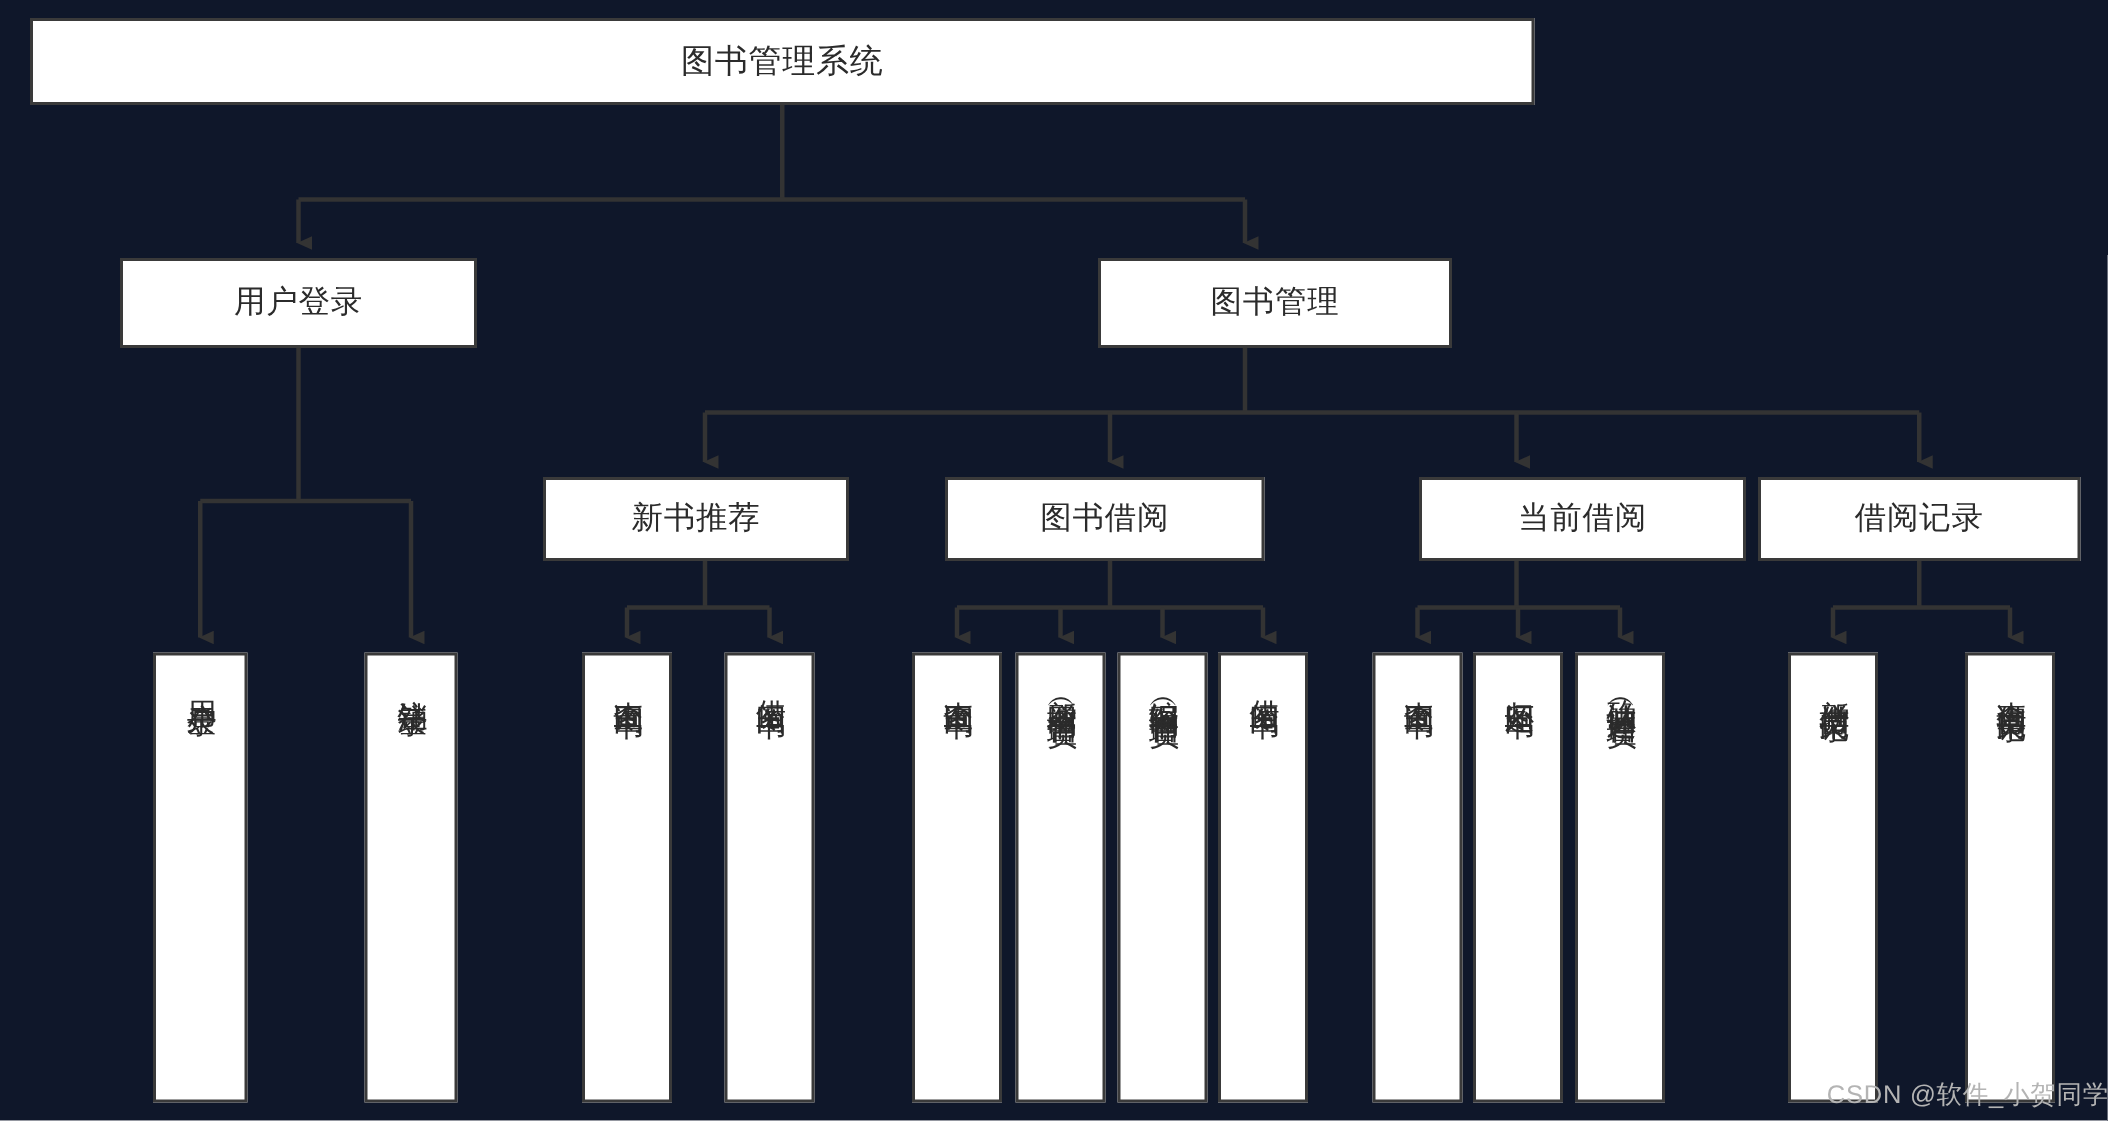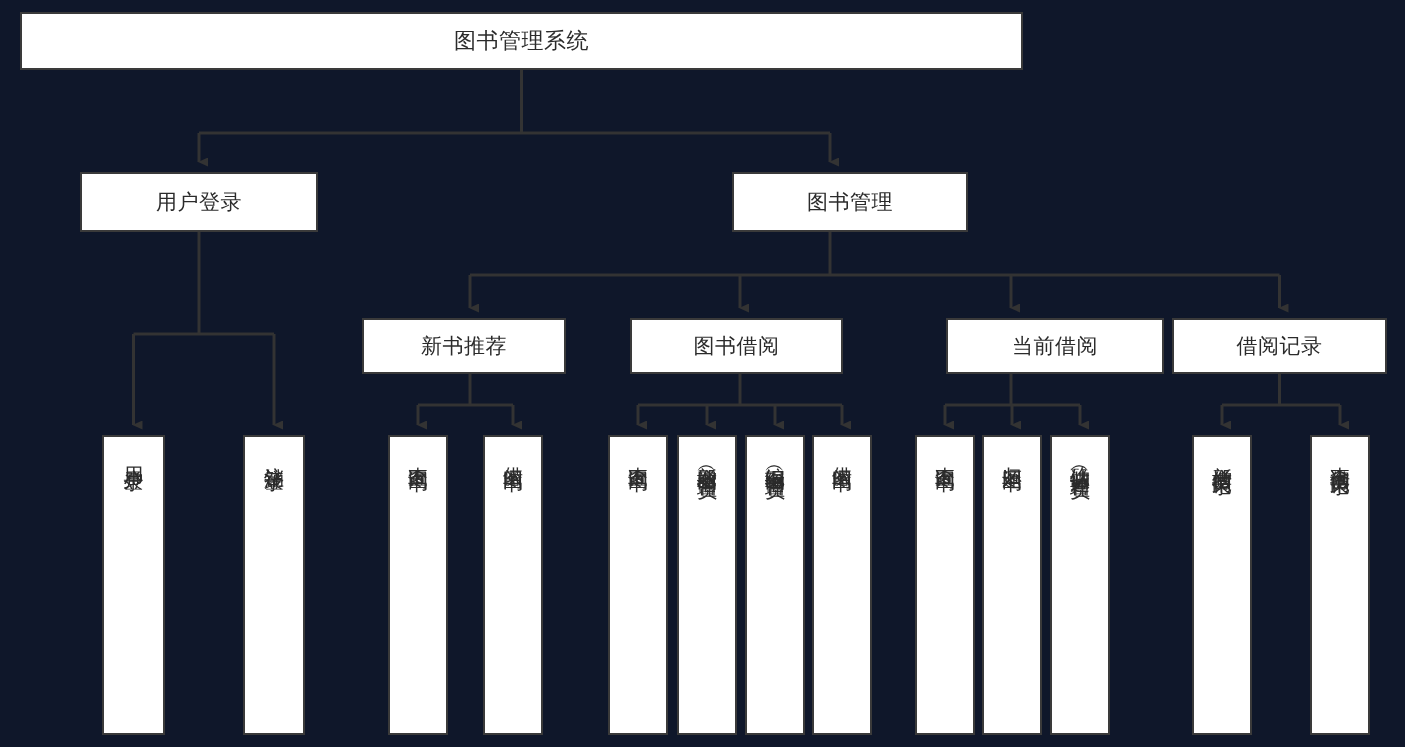--- a/index.html
+++ b/index.html
@@ -178,13 +178,14 @@
         <span class="node-label">确认归还（管理员）</span>
       </div>
       <div class="node vertical" style="left: 1192px; top: 435px; width: 60px; height: 300px;">
         <span class="node-label">新增借阅记录</span>
       </div>
       <div class="node vertical" style="left: 1310px; top: 435px; width: 60px; height: 300px;">
         <span class="node-label">查询借阅记录</span>
       </div>
     </div>
 
+  <div id="watermark">CSDN @软件_小贺同学</div>
 </div>
 
 </body></html>

